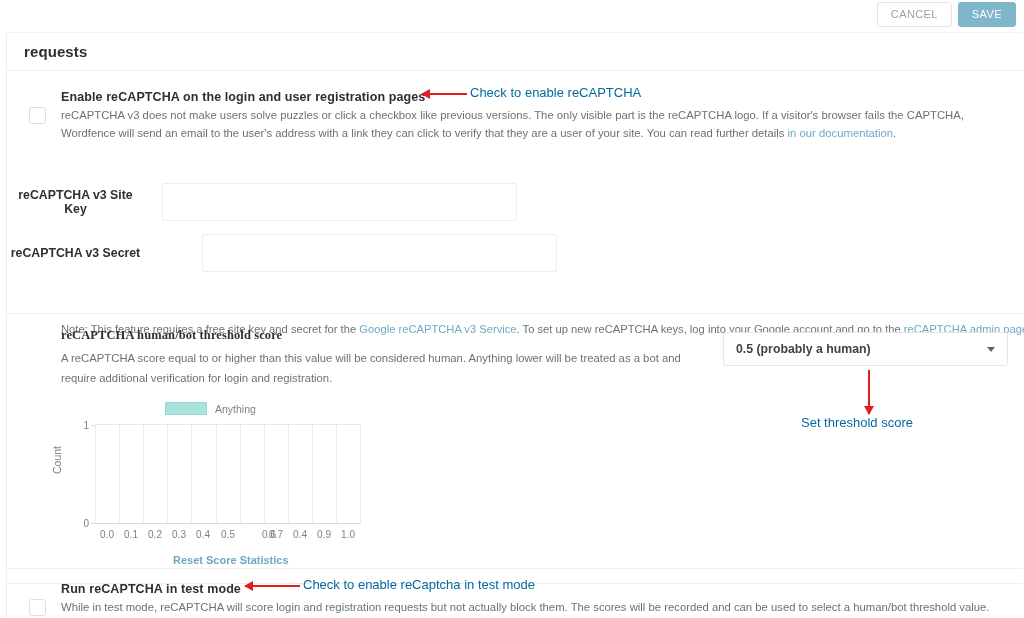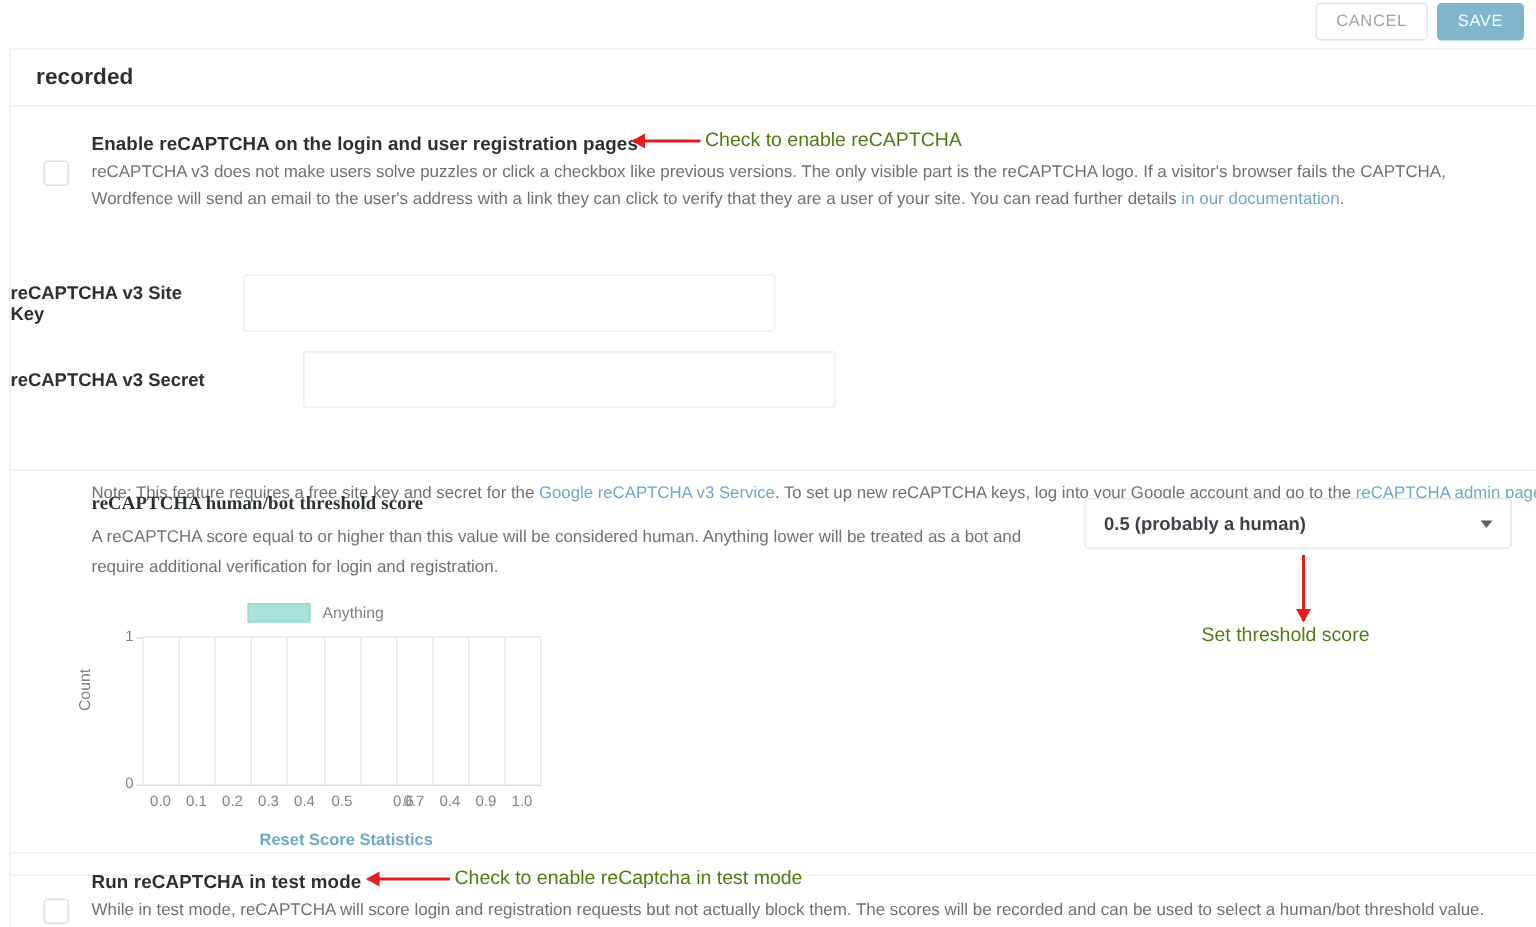--- a/index.html
+++ b/index.html
@@ -118,21 +118,21 @@
   }
 
   
   .field-row {
     position: absolute;
     display: flex;
     align-items: center;
   }
   .field-label {
     width: 155px;
-    text-align: left;
+    text-align: center;
     font-size: 12.3px;
     font-weight: bold;
     color: #2b3033;
     padding-right: 18px;
     box-sizing: border-box;
   }
   .field-input {
     width: 355px;
     height: 38px;
     border: 1px solid #eceef0;
@@ -275,21 +275,21 @@
     position: absolute;
     left: 118px;
     top: 152px;
     font-size: 11px;
     font-weight: bold;
   }
 
   
   .anno-text {
     position: absolute;
-    color: #4d7c0f;
+    color: #0369a1;
     font-size: 13px;
     white-space: nowrap;
   }
   .anno-h-arrow {
     position: absolute;
     height: 2px;
     background: #e02020;
   }
   .anno-h-arrow::before {
     content: "";
@@ -325,21 +325,21 @@
 <div class="topbar">
   <div class="topbar-actions">
     <div class="btn btn-cancel">CANCEL</div>
     <div class="btn btn-save">SAVE</div>
   </div>
 </div>
 
 <div class="panel">
 
   <div class="panel-header">
-    <span class="panel-title">recorded</span>
+    <span class="panel-title">requests</span>
   </div>
 
   <div class="section section-enable">
 
     <div class="cb" style="left:22px; top:36px;"></div>
 
     <div style="position:absolute; left:54px; top:16px;">
       <span class="row-label">Enable reCAPTCHA on the login and user registration pages</span>
     </div>
 

